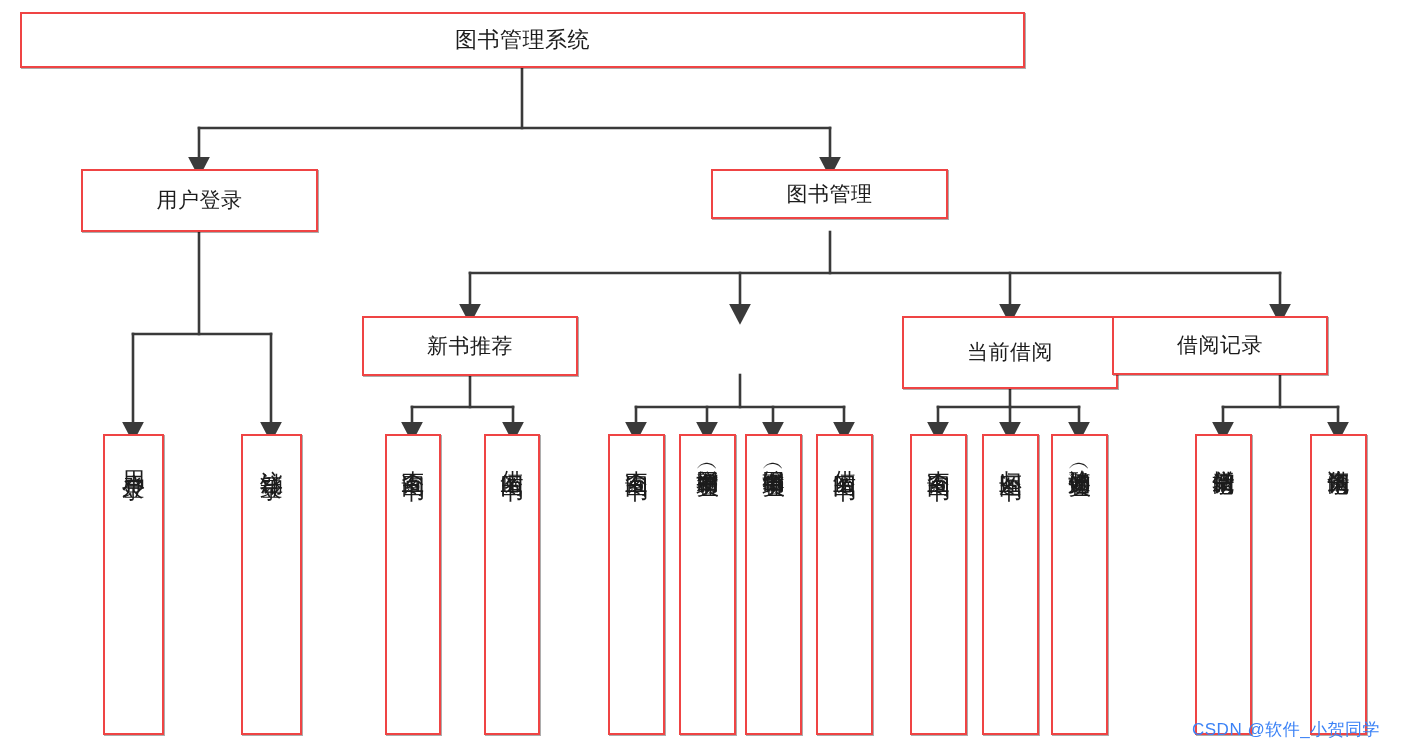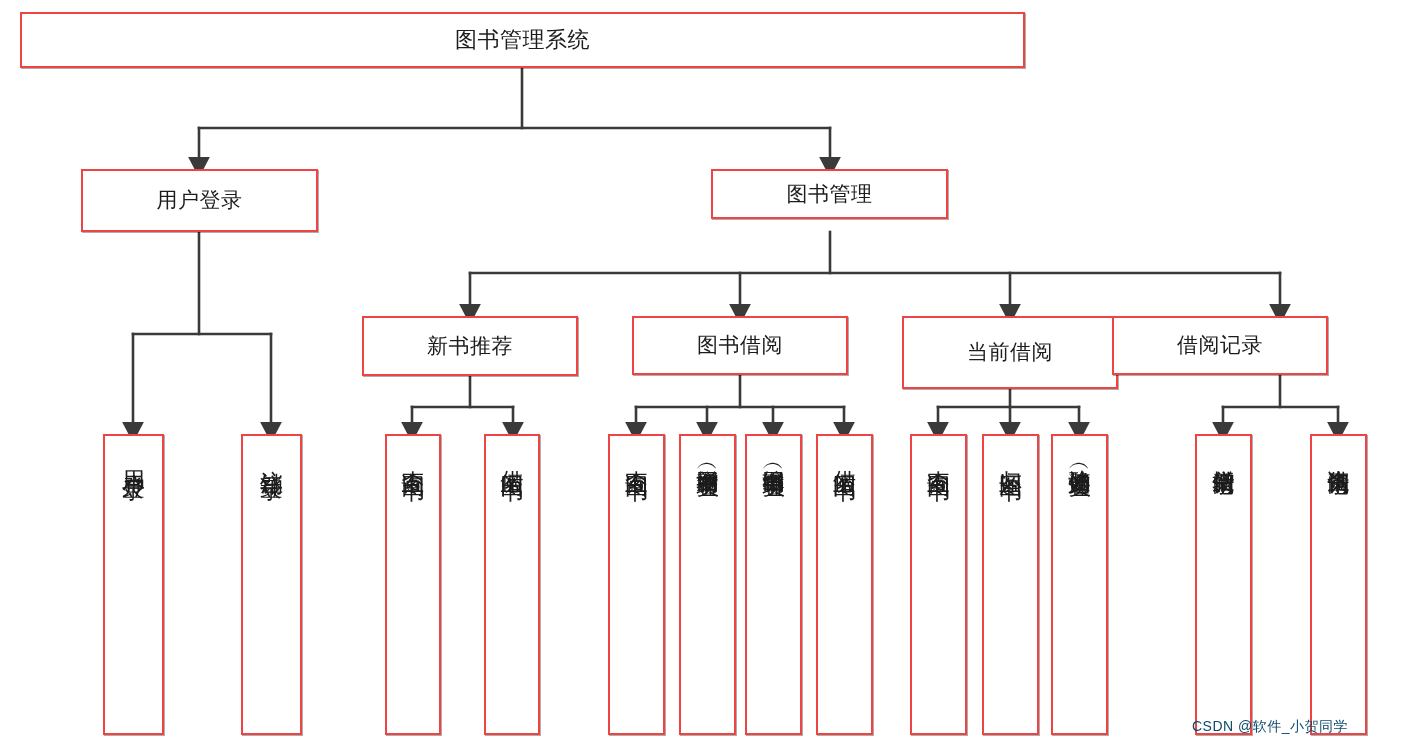--- a/index.html
+++ b/index.html
@@ -60,22 +60,22 @@
     line-height: 1.08;
     letter-spacing: 3px;
     white-space: pre;
   }
   .node.leaf.tall-text .node-label {
     font-size: 22px;
     letter-spacing: 1px;
   }
   .watermark {
     position: absolute;
-    color: #0c4a6e;
-    font-size: 14px;
+    color: #3b82f6;
+    font-size: 17px;
     white-space: nowrap;
     letter-spacing: 0.5px;
   }
 </style>
 </head>
 <body>
 
 <div id="diagram-root">
 
   <svg id="edge-layer" viewBox="0 0 1405 747" width="1405" height="747" aria-hidden="true">
@@ -138,23 +138,20 @@
   <div class="node level2" style="left:81px; top:169px; width:237px; height:63px;">
     <span class="node-label">用户登录</span>
   </div>
   <div class="node level2" style="left:711px; top:169px; width:237px; height:50px;">
     <span class="node-label">图书管理</span>
   </div>
 
   <div class="node level3" style="left:362px; top:316px; width:216px; height:60px;">
     <span class="node-label">新书推荐</span>
   </div>
-  <div class="node level3" style="left:632px; top:316px; width:216px; height:59px;">
-    <span class="node-label">图书借阅</span>
-  </div>
   <div class="node level3" style="left:902px; top:316px; width:216px; height:73px;">
     <span class="node-label">当前借阅</span>
   </div>
   <div class="node level3" style="left:1112px; top:316px; width:216px; height:59px;">
     <span class="node-label">借阅记录</span>
   </div>
 
   <div class="node leaf" style="left:103px; top:434px; width:61px; height:301px;">
     <span class="node-label">用户登录</span>
   </div>

